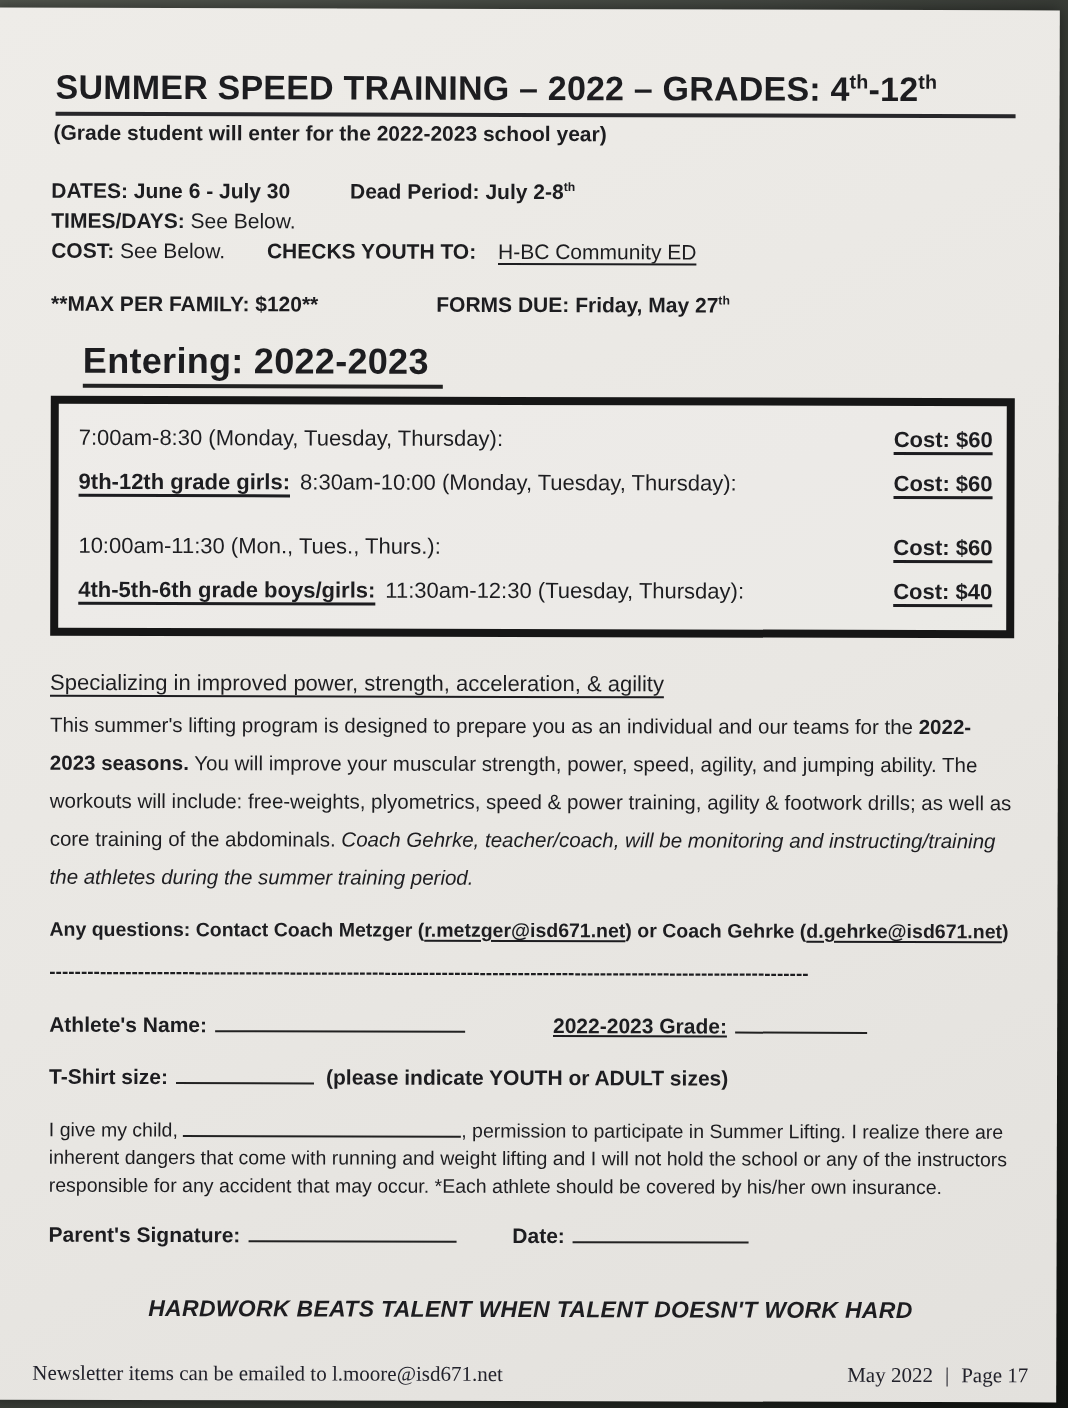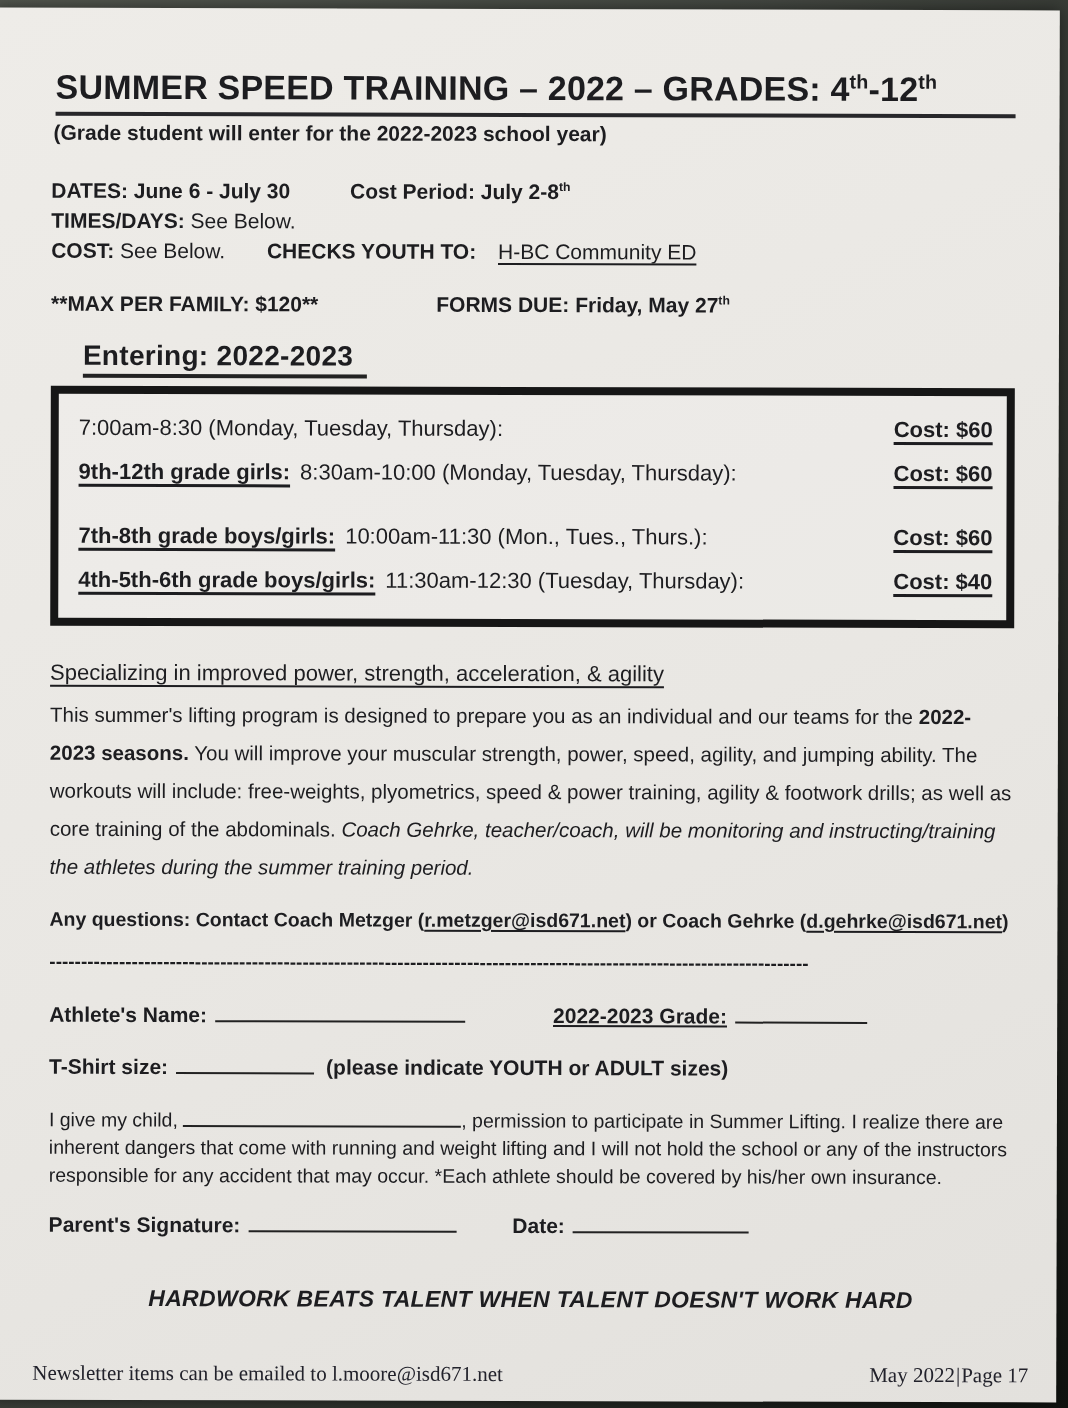--- a/index.html
+++ b/index.html
@@ -25,21 +25,21 @@
   }
   .subtitle { font-size:21px; font-weight:bold; margin-left:2px; }
   .info { margin-top:26px; font-size:21px; font-weight:bold; line-height:30px; }
   .reg { font-weight:normal; }
   .gap-dead { margin-left:54px; }
   .gap-checks { margin-left:36px; }
   .u2 { text-decoration:underline; text-decoration-thickness:2px; text-underline-offset:4px;margin-left:16px; }
   .max-row { margin-top:26px; font-size:21px; font-weight:bold; display:flex; }
   .forms-due { margin-left:118px; }
   .entering {
-    margin:24px 0 0 32px; display:inline-block; font-size:28px; font-weight:bold;
+    margin:24px 0 0 32px; display:inline-block; font-size:36px; font-weight:bold;
     border-bottom:4px solid #222; padding:0 14px 2px 0; letter-spacing:.3px;
   }
   .box { margin-top:8px; border:8px solid #161616; padding:12px 14px 16px 20px; background:rgba(255,255,255,.12); }
   .srow { display:flex; align-items:baseline; font-size:22px; line-height:44px; }
   .srow .group { font-weight:bold; white-space:nowrap; margin-right:10px;
     text-decoration:underline; text-decoration-thickness:2.5px; text-underline-offset:5px; }
   .srow .time { white-space:nowrap; }
   .srow .cost { margin-left:auto; font-weight:bold; white-space:nowrap;
     text-decoration:underline; text-decoration-thickness:2.5px; text-underline-offset:5px; }
   .gap-above { margin-top:20px; }
@@ -63,36 +63,36 @@
   .row-sig { margin-top:20px; }
   .blank-sig { width:208px; margin-left:8px; }
   .date-label { margin-left:56px; }
   .blank-date { width:176px; margin-left:8px; }
   .motto { margin-top:48px; text-align:center; font-size:23px; font-weight:bold; font-style:italic; letter-spacing:.3px; }
   .footer {
     position:absolute; left:42px; right:28px; bottom:14px;
     display:flex; align-items:baseline;
     font-family:"Liberation Serif", serif; font-size:21px; color:#22222b;
   }
-  .footer-right { margin-left:auto; display:flex; gap:1px; align-items:baseline; }
+  .footer-right { margin-left:auto; display:flex; gap:12px; align-items:baseline; }
 </style>
 </head>
 <body>
 
 <div class="paper">
   <div class="content">
 
     <h1 class="title"><span>SUMMER SPEED TRAINING – 2022 – GRADES: 4</span><sup>th</sup><span>-12</span><sup>th</sup></h1>
     <div class="subtitle">(Grade student will enter for the 2022-2023 school year)</div>
 
     <div class="info">
       <div>
         <span>DATES:</span>
         <span>June 6 - July 30</span>
-        <span class="gap-dead">Cost Period:</span>
+        <span class="gap-dead">Dead Period:</span>
         <span><span>July 2-8</span><sup>th</sup></span>
       </div>
       <div>
         <span>TIMES/DAYS:</span>
         <span class="reg">See Below.</span>
       </div>
       <div>
         <span>COST:</span>
         <span class="reg">See Below.</span>
         <span class="gap-checks">CHECKS YOUTH TO:</span>
@@ -111,21 +111,20 @@
       <div class="srow">
         <span class="time">7:00am-8:30 (Monday, Tuesday, Thursday):</span>
         <span class="cost">Cost: $60</span>
       </div>
       <div class="srow">
         <span class="group">9th-12th grade girls:</span>
         <span class="time">8:30am-10:00 (Monday, Tuesday, Thursday):</span>
         <span class="cost">Cost: $60</span>
       </div>
       <div class="srow gap-above">
-        <span class="group">7th-8th grade boys/girls:</span>
         <span class="time">10:00am-11:30 (Mon., Tues., Thurs.):</span>
         <span class="cost">Cost: $60</span>
       </div>
       <div class="srow">
         <span class="group">4th-5th-6th grade boys/girls:</span>
         <span class="time">11:30am-12:30 (Tuesday, Thursday):</span>
         <span class="cost">Cost: $40</span>
       </div>
     </div>
 

